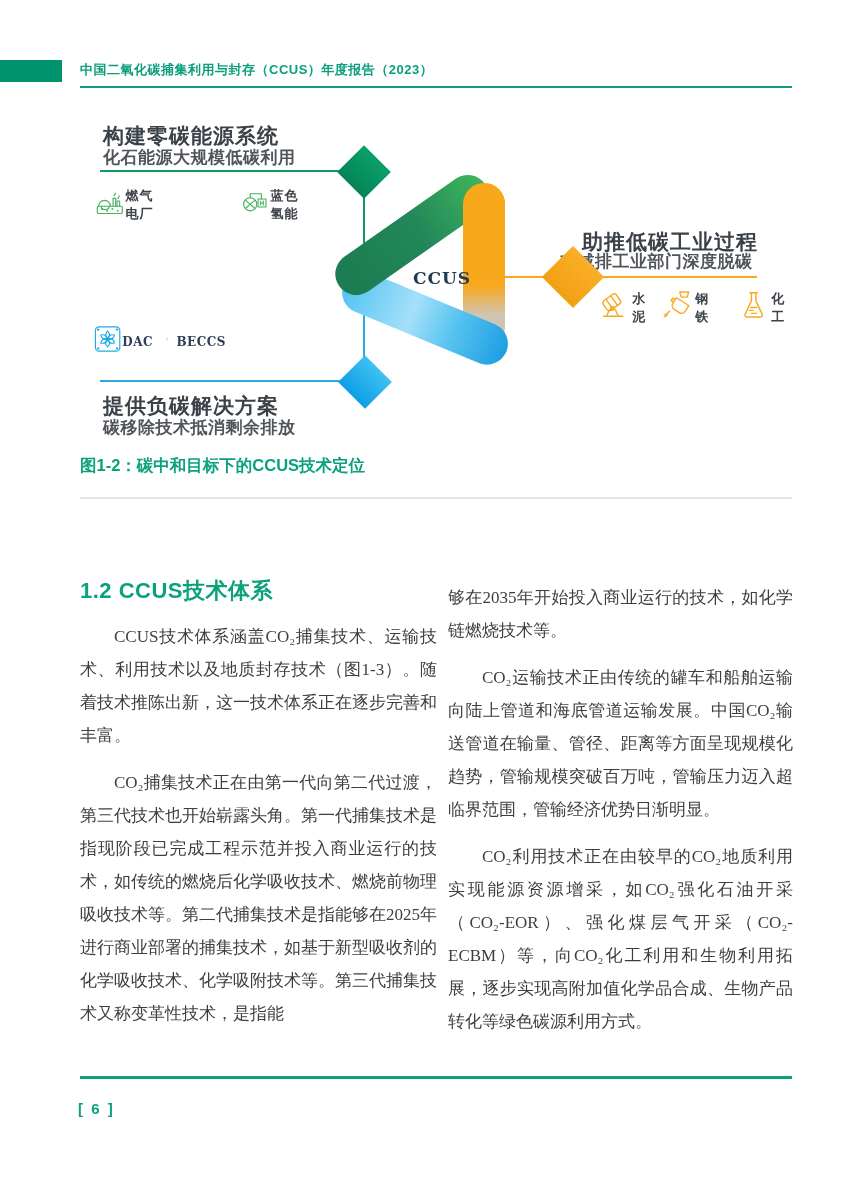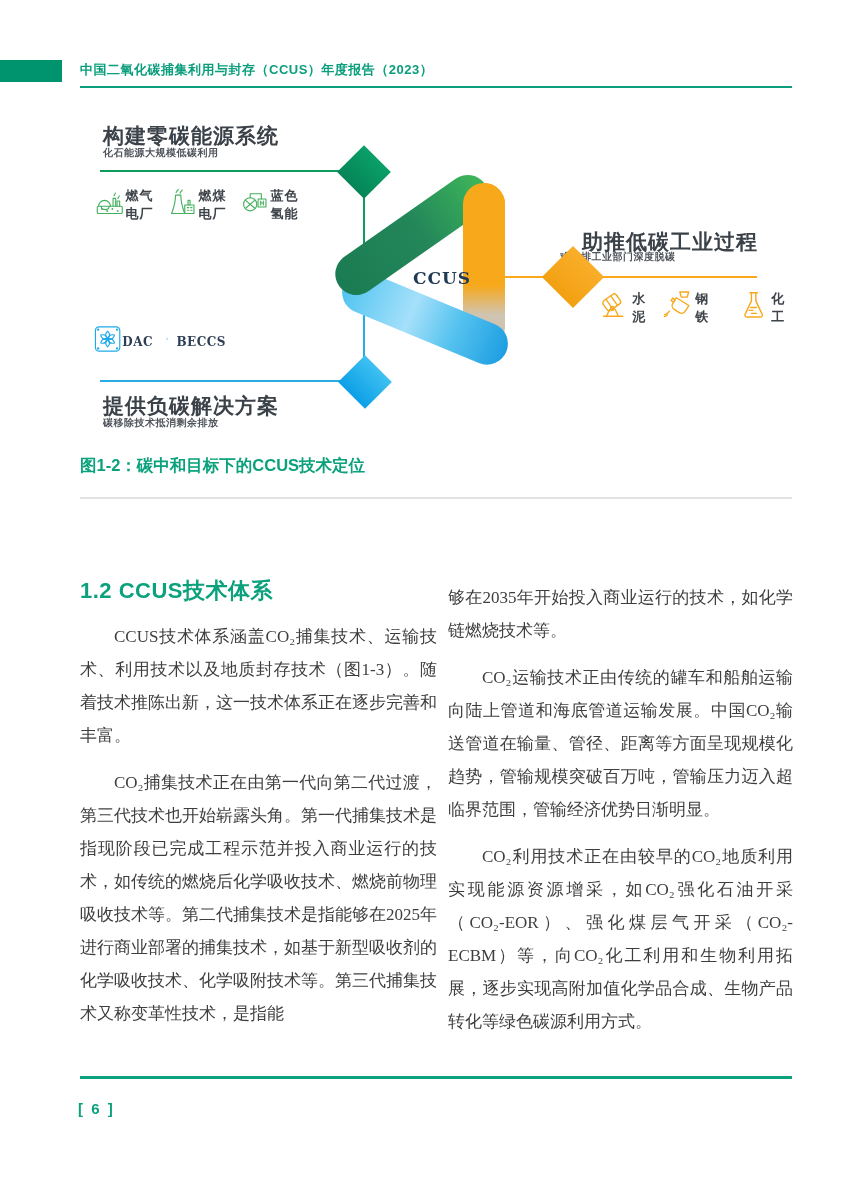--- a/index.html
+++ b/index.html
@@ -6,21 +6,21 @@
   .page{position:relative;width:865px;height:1179px;background:#ffffff;overflow:hidden;
         font-family:"Liberation Sans",sans-serif;}
   
   .header-block{position:absolute;left:0;top:60px;width:62px;height:22px;background:#00946e;}
   .header-title{position:absolute;left:80px;top:61px;font-size:13px;font-weight:bold;
         color:#0a9e7c;letter-spacing:.5px;}
   .header-rule{position:absolute;left:80px;top:86px;width:712px;height:2px;background:#0a9e7c;}
   
   .diagram{position:absolute;left:0;top:0;width:865px;height:470px;}
   .blk-title{position:absolute;font-size:21px;font-weight:bold;color:#3b4148;letter-spacing:1px;}
-  .blk-sub{position:absolute;font-size:10px;font-weight:600;color:#50555c;letter-spacing:.5px;}
+  .blk-sub{position:absolute;font-size:17px;font-weight:600;color:#50555c;letter-spacing:.5px;}
   .h-line{position:absolute;height:2px;}
   .diamond{position:absolute;transform:rotate(45deg);z-index:3;}
   .v-line{position:absolute;left:363px;top:196px;width:2px;height:162px;z-index:1;
         background:linear-gradient(180deg,#0f9b5e 0%,#0f9b5e 42%,#29abe2 72%,#29abe2 100%);}
   .item{position:absolute;display:flex;flex-direction:row;align-items:center;}
   .item .lbl{margin-top:4px;font-size:13px;font-weight:bold;color:#3f444b;letter-spacing:1px;}
   .item .lbl-serif{margin-top:5px;font-size:12px;font-weight:bold;color:#2e3f55;
         font-family:"DejaVu Serif","Liberation Serif",serif;letter-spacing:.5px;}
   svg.ic{display:block;}
   
@@ -81,31 +81,20 @@
           <path d="M36.5 17c0-2 2-2 2-4"></path>
         <rect x="5" y="29" width="38" height="11" rx="2"></rect>
         <circle cx="12" cy="33" r="0.6" fill="#43b05c"></circle>
           <circle cx="20" cy="36" r="0.6" fill="#43b05c"></circle>
         <circle cx="28" cy="33" r="0.6" fill="#43b05c"></circle>
           <circle cx="36" cy="36" r="0.6" fill="#43b05c"></circle>
       </svg>
       <span class="lbl">燃气电厂</span>
     </div>
 
-    <div class="item" style="left:167px;top:180px;width:70px;">
-      <svg class="ic" width="46" height="46" viewBox="0 0 48 48" fill="none" stroke="#43b05c" stroke-width="1.7" stroke-linecap="round" stroke-linejoin="round">
-        <path d="M13 12h8c0 10 2.5 19 6 28H7c3.5-9 6-18 6-28z"></path>
-        <path d="M14 8c0-3 3-2 3-5"></path>
-          <path d="M20 9c0-3 3-2 3-5"></path>
-        <rect x="27" y="27" width="14" height="13"></rect>
-        <path d="M31 31h2M36 31h2M31 35h2M36 35h2"></path>
-        <path d="M32 27v-7h3v7"></path>
-      </svg>
-      <span class="lbl">燃煤电厂</span>
-    </div>
 
     <div class="item" style="left:239px;top:180px;width:70px;">
       <svg class="ic" width="46" height="46" viewBox="0 0 48 48" fill="none" stroke="#43b05c" stroke-width="1.7" stroke-linecap="round" stroke-linejoin="round">
         <circle cx="17" cy="26" r="10"></circle>
         <path d="M10 32l14-12M10 20l14 12"></path>
         <path d="M17 16v-6h17v8"></path>
         <rect x="29" y="18" width="12" height="12"></rect>
         <path d="M33 21v6M37 21v6M33 24h4"></path>
       </svg>
       <span class="lbl">蓝色氢能</span>

